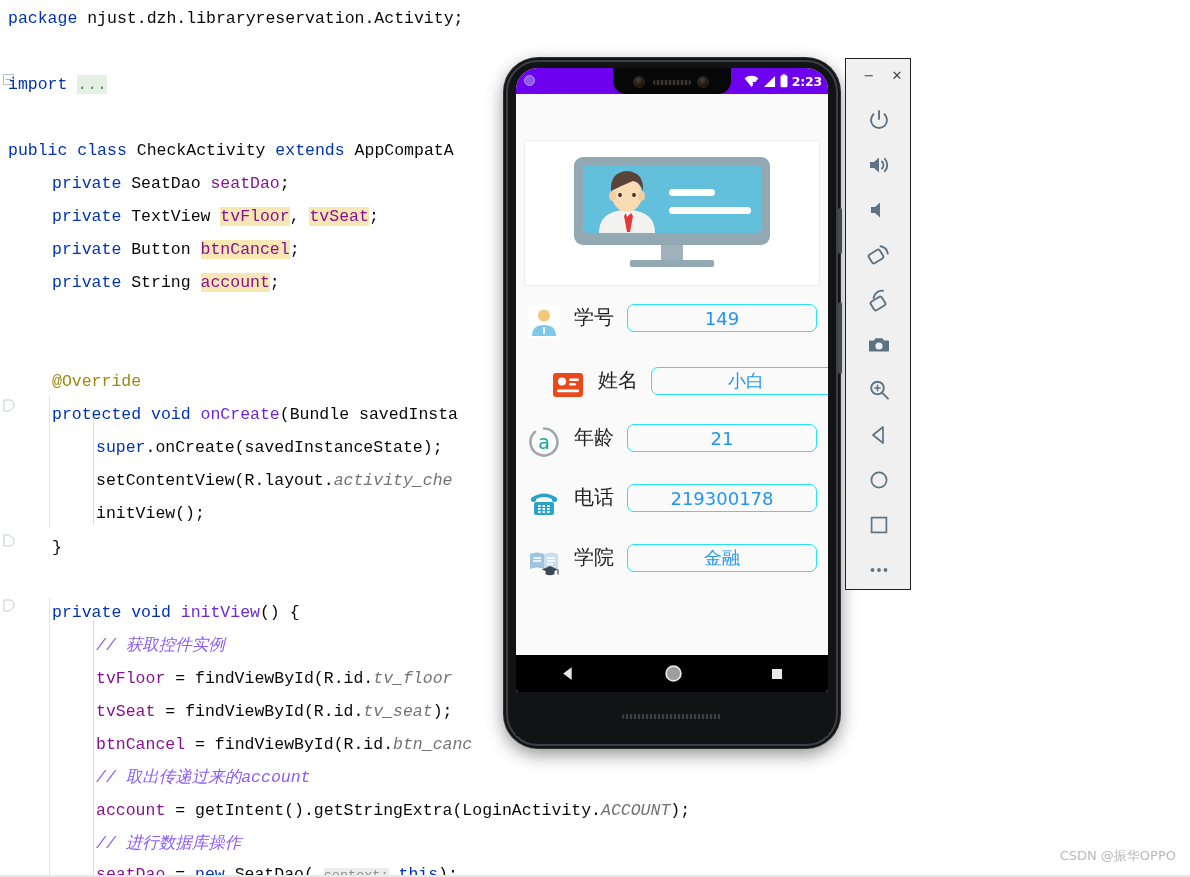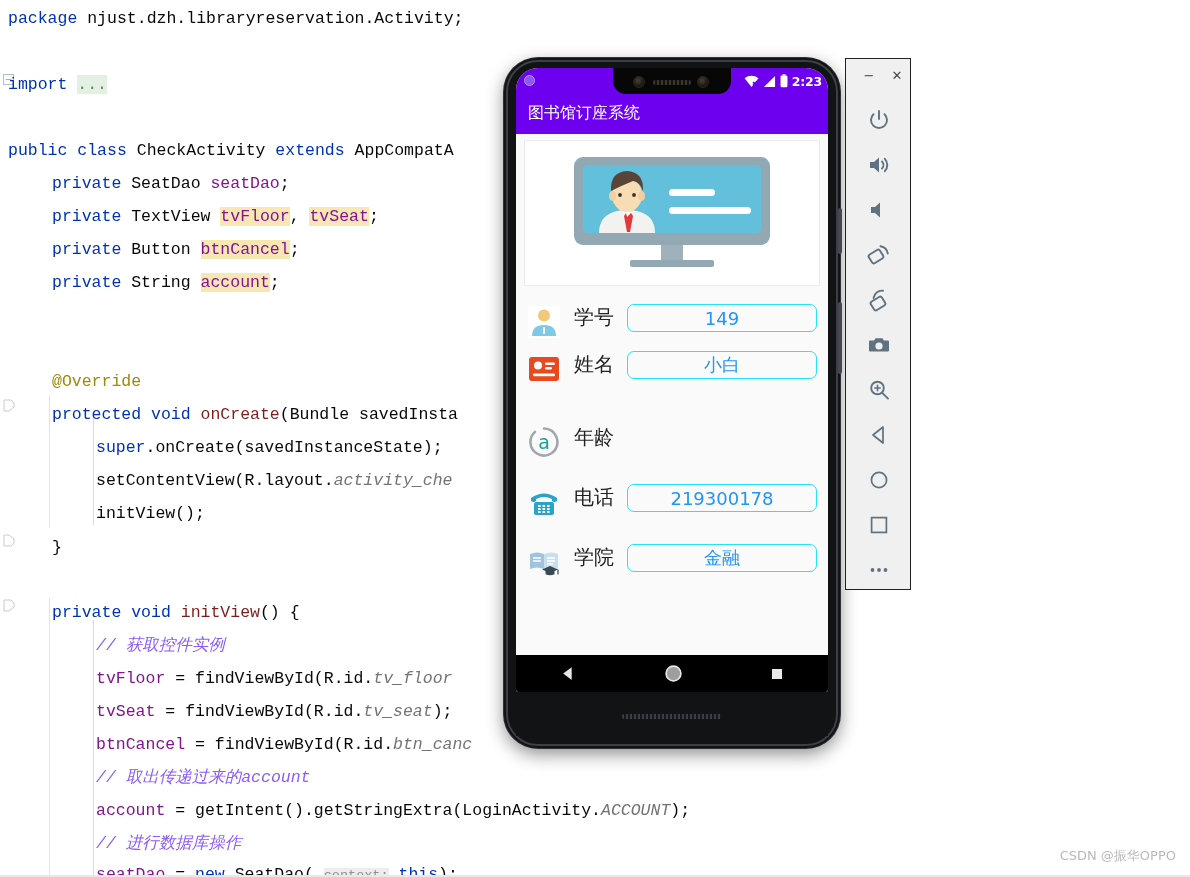--- a/index.html
+++ b/index.html
@@ -44,21 +44,21 @@
     font-size:16.5px;
     line-height:33px;
     white-space:pre;
     text-align:right;
   }
   .ln{position:absolute;left:0;white-space:pre;}
   .kw{color:#0033b3;}
   .plain{color:#080808;}
   .field{color:#871094;}
   .fieldhl{color:#871094;background:#f7e7b2;}
-  .method{color:#7f1d1d;}
+  .method{color:#6d28d9;}
   .static{color:#737373;font-style:italic;}
   .anno{color:#9e880d;}
   .cmt{color:#8b5cf6;font-style:italic;}
   .foldtxt{color:#5f8c5f;background:#e4f0e4;}
   .hint{color:#909090;background:#ededed;font-size:13.5px;}
 
   
   #phone{
     position:absolute;left:504px;top:58px;width:336px;height:690px;
     border-radius:34px;
@@ -240,23 +240,20 @@
           <path d="M13 1 L13 13 L1 13 Z" fill="#ffffff"></path>
         </svg>
         <svg width="8" height="14" viewBox="0 0 9 15">
           <rect x="2.7" y="0" width="3.6" height="1.6" fill="#fff"></rect>
           <rect x="0.6" y="1.4" width="7.8" height="13" rx="1.2" fill="#fff"></rect>
         </svg>
         <div id="clock">2:23</div>
       </div>
     </div>
 
-    <div id="appbar">
-      <div id="appTitle">图书馆订座系统</div>
-    </div>
 
     <div id="content">
 
       <div id="illoCard">
         <svg id="monitor" viewBox="0 0 212 120">
           <rect x="8" y="2" width="196" height="88" rx="9" fill="#92a8b3"></rect>
           <rect x="17" y="10" width="178" height="68" rx="5" fill="#63c0dc"></rect>
 
           <g>
             <path d="M33 78 q0 -18 18 -22 l10 -2 l10 2 q18 4 18 22 z" fill="#f2f2f0"></path>
@@ -280,38 +277,39 @@
           <div class="row" style="top: 162px;">
             <div class="ricon"><svg viewBox="0 0 32 32" width="32" height="32">
                 <rect x="0" y="0" width="32" height="32" fill="#ffffff"></rect>
                 <circle cx="16" cy="9.5" r="6" fill="#f2c879"></circle>
                 <path d="M4 30 q0 -11 12 -11 q12 0 12 11 z" fill="#7fc9e8"></path>
                 <rect x="15.1" y="21" width="1.8" height="7" rx="0.9" fill="#ffffff"></rect>
               </svg></div>
             <div class="rlabel">学号</div>
             <div class="rinput">149</div>
           </div>
-          <div class="row" style="top: 209px;">
+          <div class="row" style="top: 225px; margin-left: 24px;">
             <div class="ricon"><svg viewBox="0 0 32 32" width="32" height="32">
                 <rect x="1" y="4" width="30" height="24" rx="3" fill="#e8491d"></rect>
                 <rect x="3" y="6" width="26" height="20" rx="2" fill="#e8491d" stroke="#c93c14" stroke-width="0"></rect>
                 <circle cx="10" cy="12.5" r="4" fill="#ffffff"></circle>
                 <rect x="17" y="9.5" width="10" height="2.4" rx="1.2" fill="#ffffff"></rect>
                 <rect x="17" y="14" width="7" height="2.4" rx="1.2" fill="#ffffff"></rect>
                 <rect x="5" y="20.5" width="22" height="2.8" rx="1.2" fill="#ffffff"></rect>
               </svg></div>
             <div class="rlabel">姓名</div>
             <div class="rinput">小白</div>
           </div>
           <div class="row" style="top: 282px;">
             <div class="ricon"><svg viewBox="0 0 32 32" width="32" height="32">
                 <path d="M16 2.5 a13.5 13.5 0 1 1 -9 3.4" fill="none" stroke="#a0a8ac" stroke-width="2.6" stroke-linecap="round"></path>
                 <text x="16" y="23" text-anchor="middle" font-size="19" font-family="&quot;DejaVu Sans&quot;,sans-serif" fill="#18a48c">a</text>
               </svg></div>
             <div class="rlabel">年龄</div>
+            <div class="rinput">21</div>
           </div>
           <div class="row" style="top: 342px;">
             <div class="ricon"><svg viewBox="0 0 32 32" width="32" height="32">
                 <path d="M3 12 q13 -9 26 0 l0 3 q-3 2 -5 0 l0 -2 q-8 -4 -16 0 l0 2 q-2 2 -5 0 z" fill="#29a3c9"></path>
                 <rect x="6" y="16" width="20" height="13" rx="2" fill="#29a3c9"></rect>
                 <rect x="10" y="19" width="2.6" height="2" fill="#ffffff"></rect>
                 <rect x="14.5" y="19" width="2.6" height="2" fill="#ffffff"></rect>
                 <rect x="19" y="19" width="2.6" height="2" fill="#ffffff"></rect>
                 <rect x="10" y="22" width="2.6" height="2" fill="#ffffff"></rect>
                 <rect x="14.5" y="22" width="2.6" height="2" fill="#ffffff"></rect>

